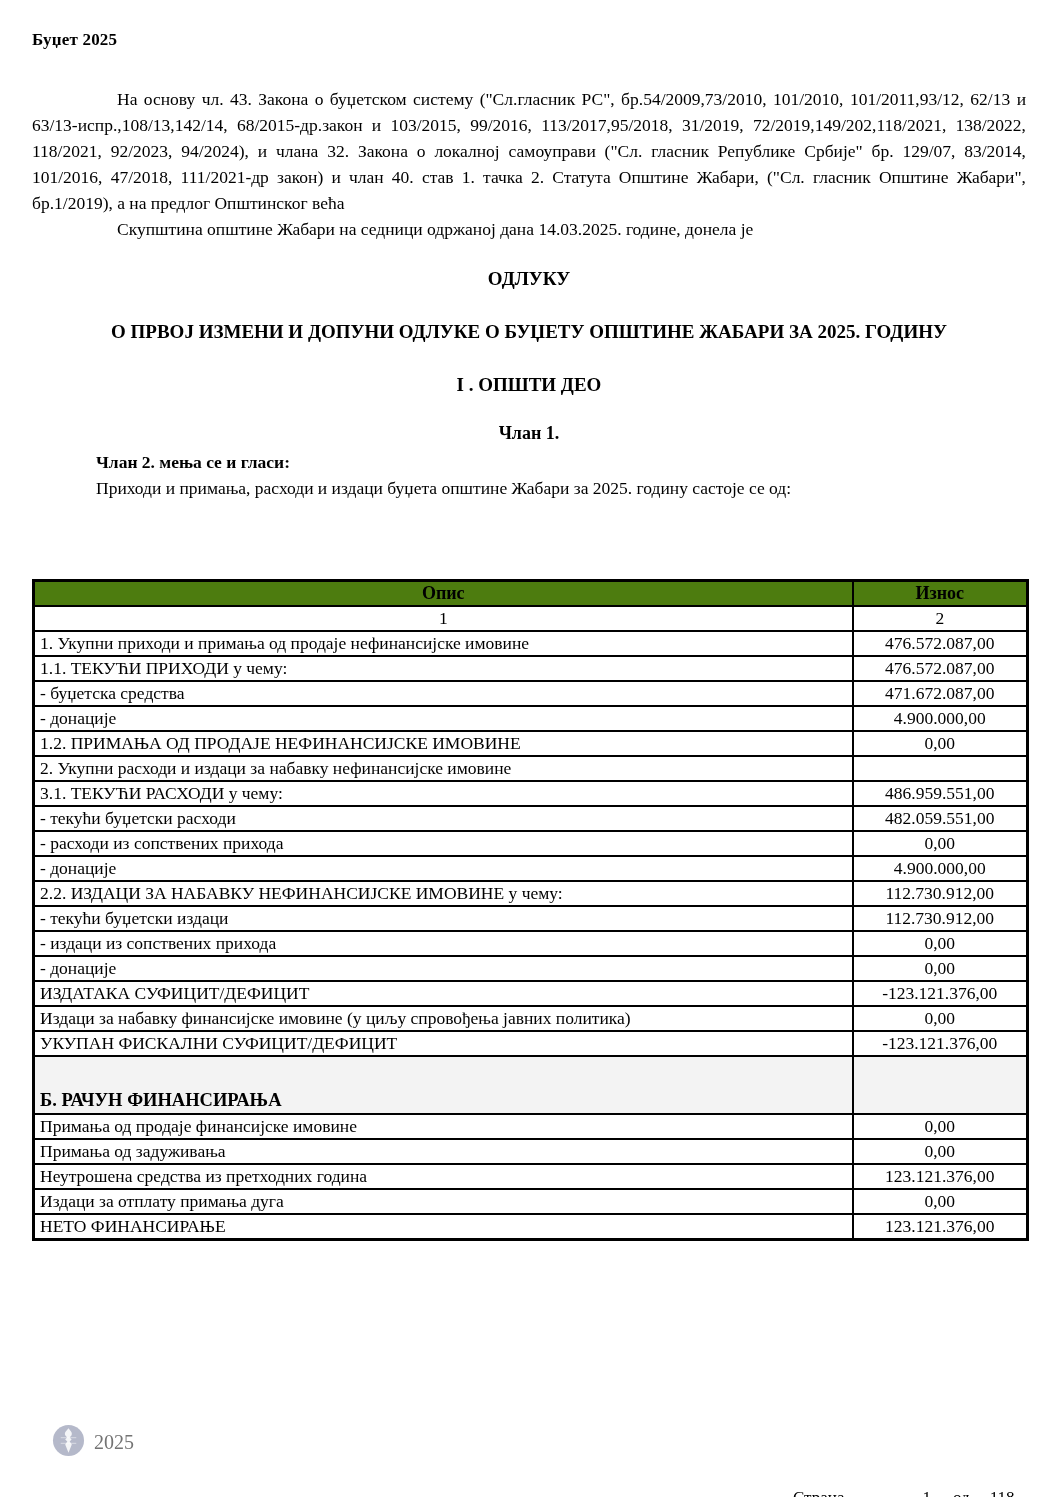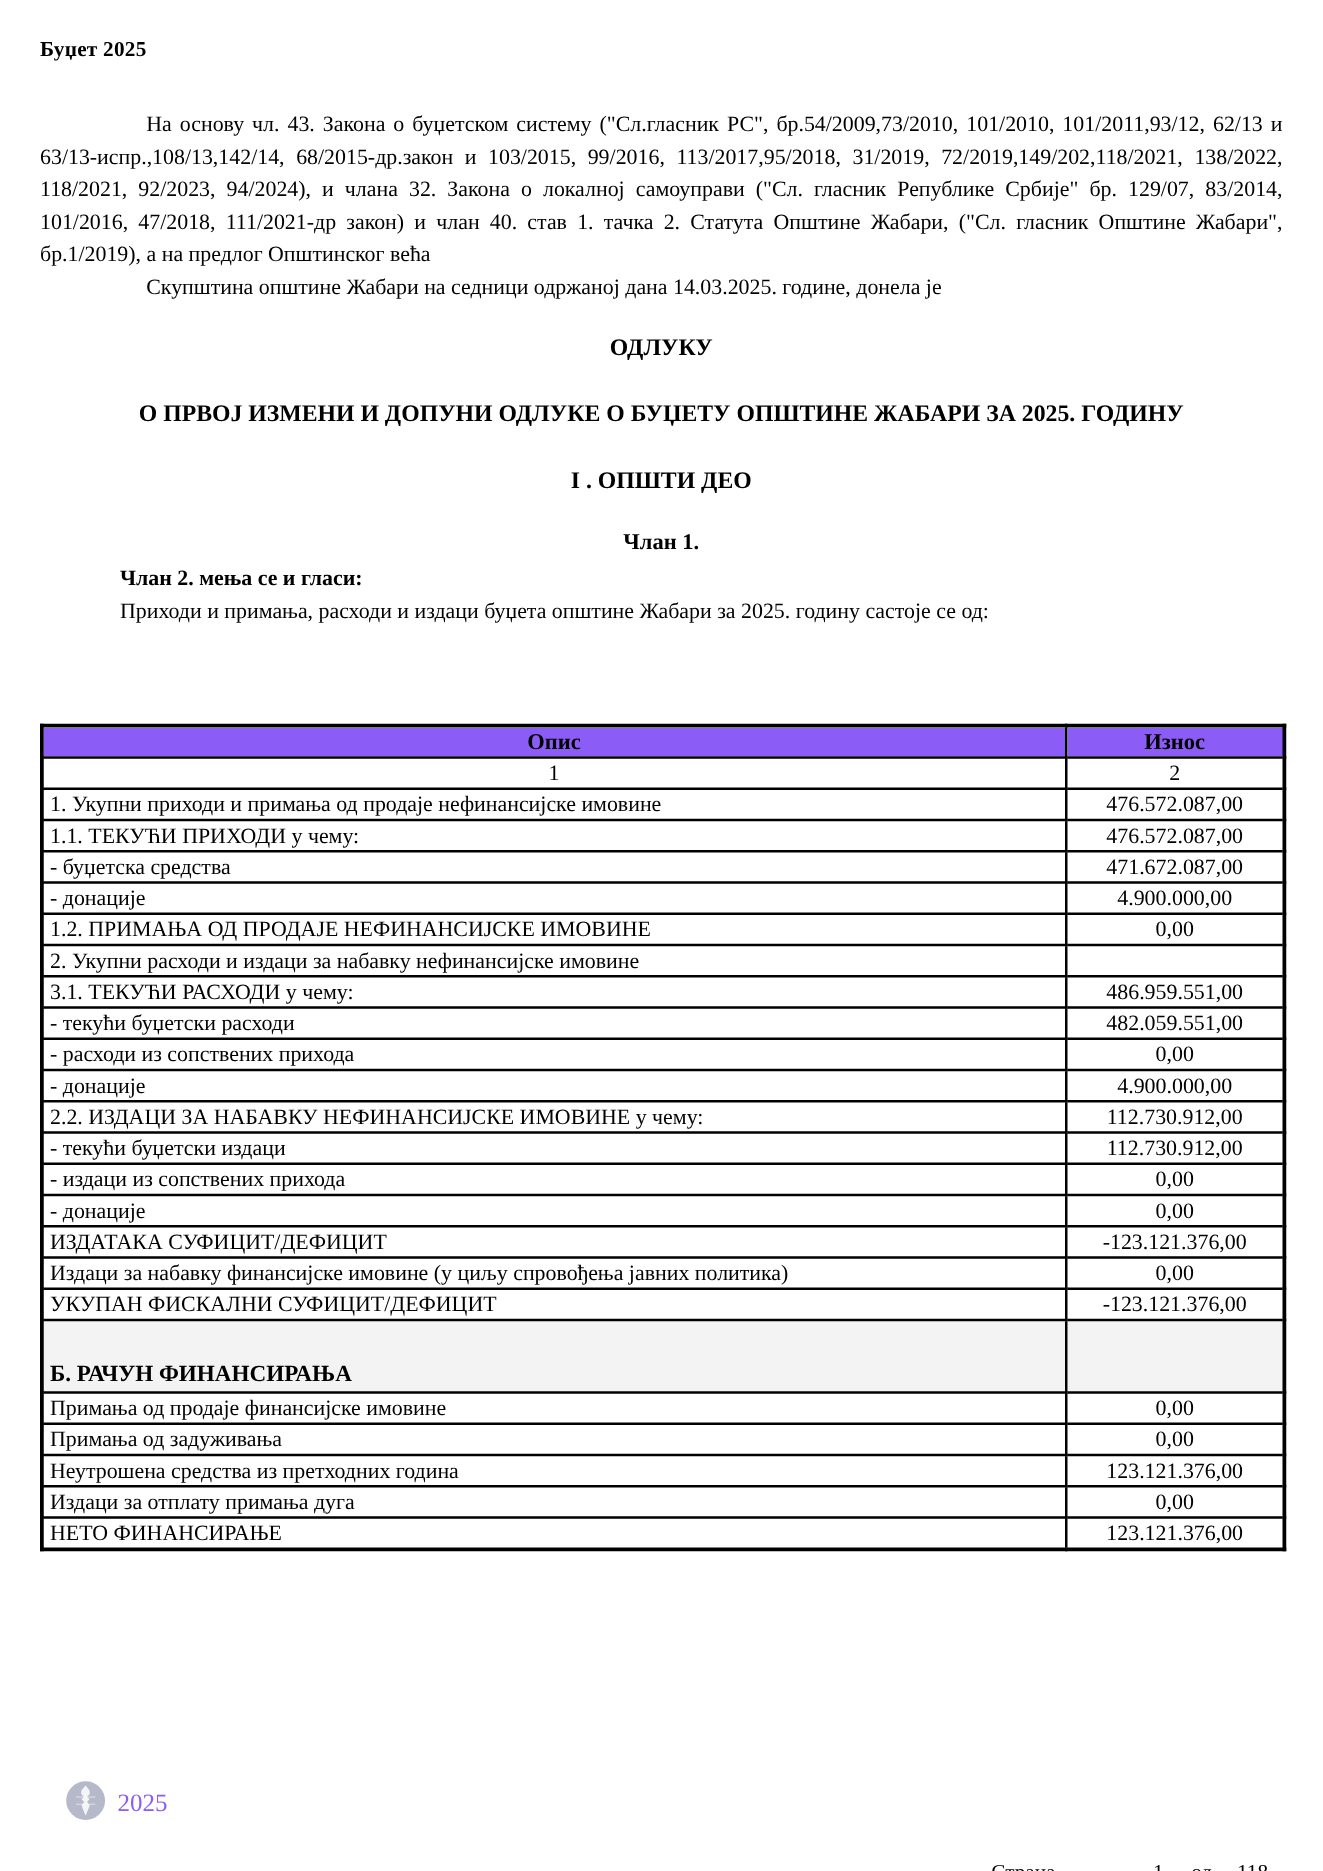--- a/index.html
+++ b/index.html
@@ -48,41 +48,41 @@
   table.budget th, table.budget td {
     border:2px solid #000;
     padding:0 5px;
     font-size:17.5px;
     height:23px;
     line-height:23px;
     overflow:hidden;
     white-space:nowrap;
   }
   table.budget thead th {
-    background:#8b5cf6;
+    background:#4d7c0f;
     font-weight:bold;
     text-align:center;
     font-size:18px;
   }
   table.budget tr.nums td { text-align:center; background:#fff; }
   table.budget tbody td.c-val { text-align:center; }
   table.budget tr.section td {
     background:#f3f3f3;
     font-weight:bold;
     height:56px;
     vertical-align:bottom;
     font-size:18.5px;
     line-height:26px;
   }
 
   .footer-left {
     position:absolute; top:1424px; left:52px;
     display:flex; align-items:center; gap:9px;
   }
-  .footer-year { color:#8b5cf6; font-size:20px; }
+  .footer-year { color:#737373; font-size:20px; }
   .footer-right {
     position:absolute; top:1488px; left:775px;
     font-size:17px; display:flex; align-items:baseline;margin-left:18px;
   }
   .footer-right .gap1 { display:inline-block; width:78px; }
   .footer-right .gap2 { display:inline-block; width:22px; }
   .footer-right .gap3 { display:inline-block; width:20px; }
 </style>
 </head>
 <body>

